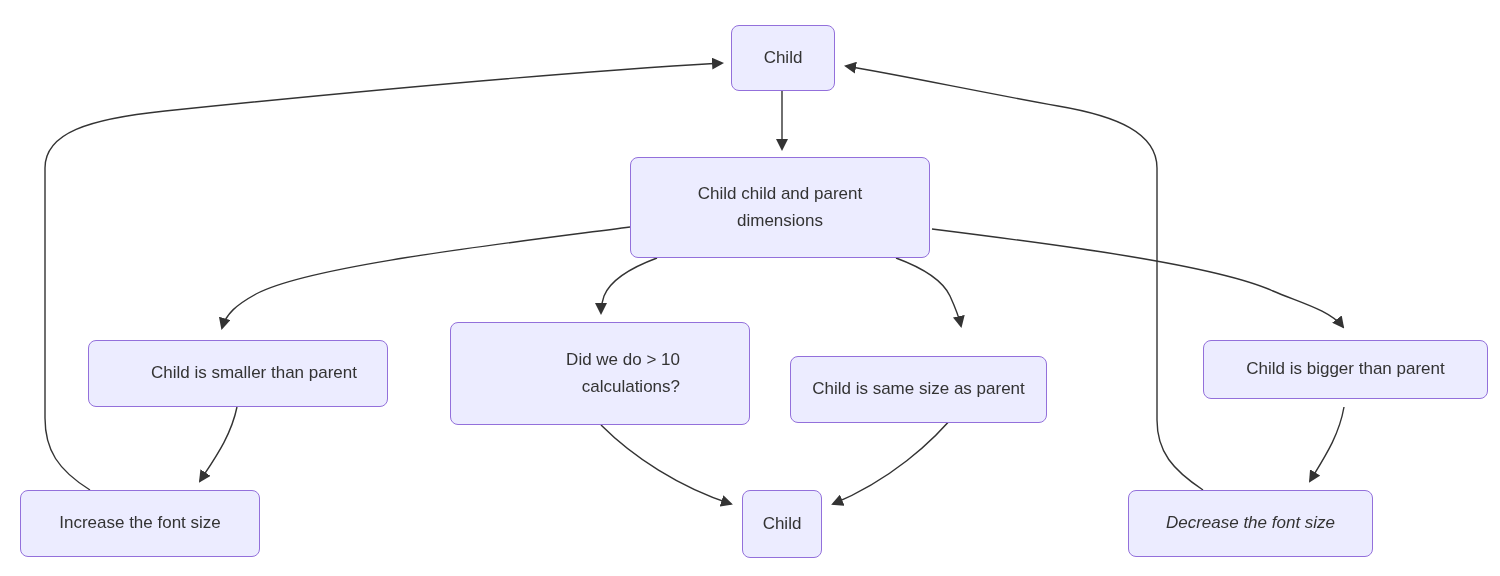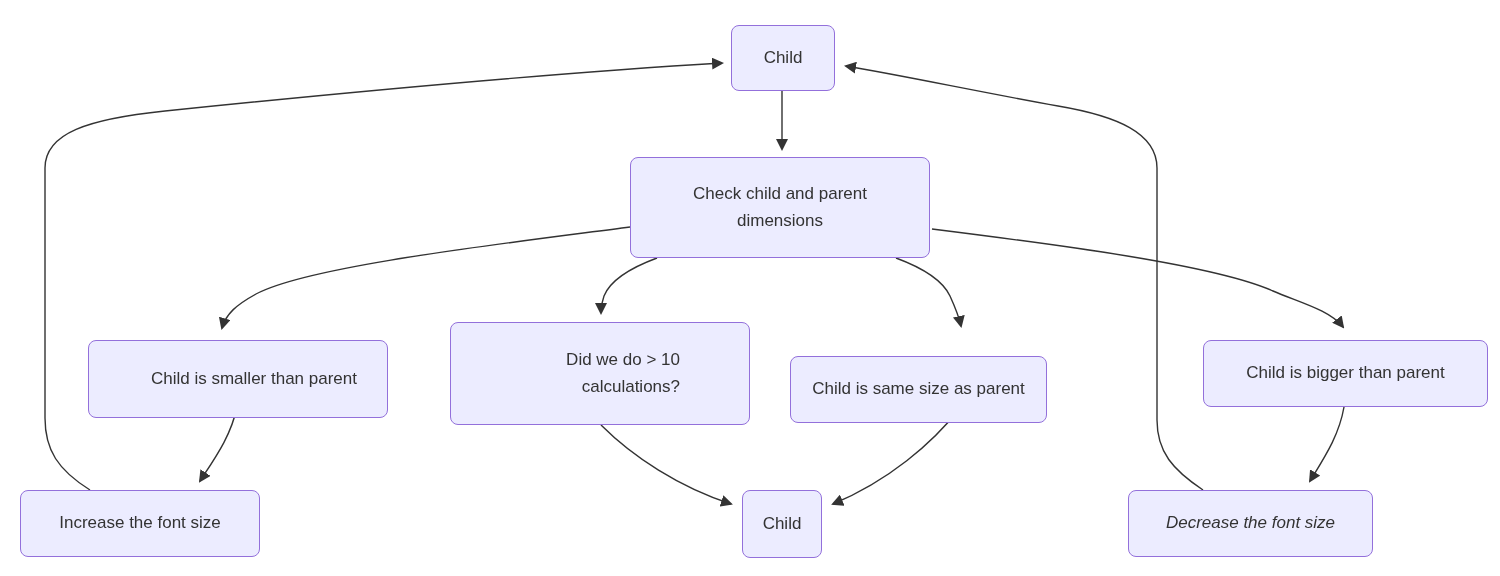--- a/index.html
+++ b/index.html
@@ -81,36 +81,36 @@
     <path class="edge" d="M90,490 C58,470 45,450 45,418 L45,168 C45,133 88,119 165,111 C340,93 555,73 722,63" marker-end="url(#arrowhead)"></path>
 
     <path class="edge" d="M1203,490 C1173,470 1157,452 1157,420 L1157,168 C1157,133 1117,116 1058,106 C980,92 905,76 846,66" marker-end="url(#arrowhead)"></path>
   </svg>
 
   <div class="node" id="n-render" style="left:731px; top:25px; width:104px; height:66px;">
     <span class="label">Child</span>
   </div>
 
   <div class="node" id="n-check" style="left:630px; top:157px; width:300px; height:101px;">
-    <span class="label">Check child and parent dimensions</span>
+    <span class="label">Child child and parent dimensions</span>
   </div>
 
-  <div class="node" id="n-smaller" style="left:88px; top:340px; width:300px; height:78px;padding-left:32px;">
+  <div class="node" id="n-smaller" style="left:88px; top:340px; width:300px; height:67px;padding-left:32px;">
     <span class="label">Child is smaller than parent</span>
   </div>
 
   <div class="node" id="n-calc" style="left:450px; top:322px; width:300px; height:103px;">
     <span class="label">Did we do &gt; 10 calculations?</span>
   </div>
 
   <div class="node" id="n-same" style="left:790px; top:340px; width:257px; height:67px;margin-top:16px;">
     <span class="label">Child is same size as parent</span>
   </div>
 
-  <div class="node" id="n-bigger" style="left:1203px; top:340px; width:285px; height:67px;">
+  <div class="node" id="n-bigger" style="left:1203px; top:340px; width:285px; height:59px;">
     <span class="label">Child is bigger than parent</span>
   </div>
 
   <div class="node" id="n-increase" style="left:20px; top:490px; width:240px; height:67px;">
     <span class="label">Increase the font size</span>
   </div>
 
   <div class="node" id="n-stop" style="left:742px; top:490px; width:80px; height:68px;">
     <span class="label">Child</span>
   </div>

